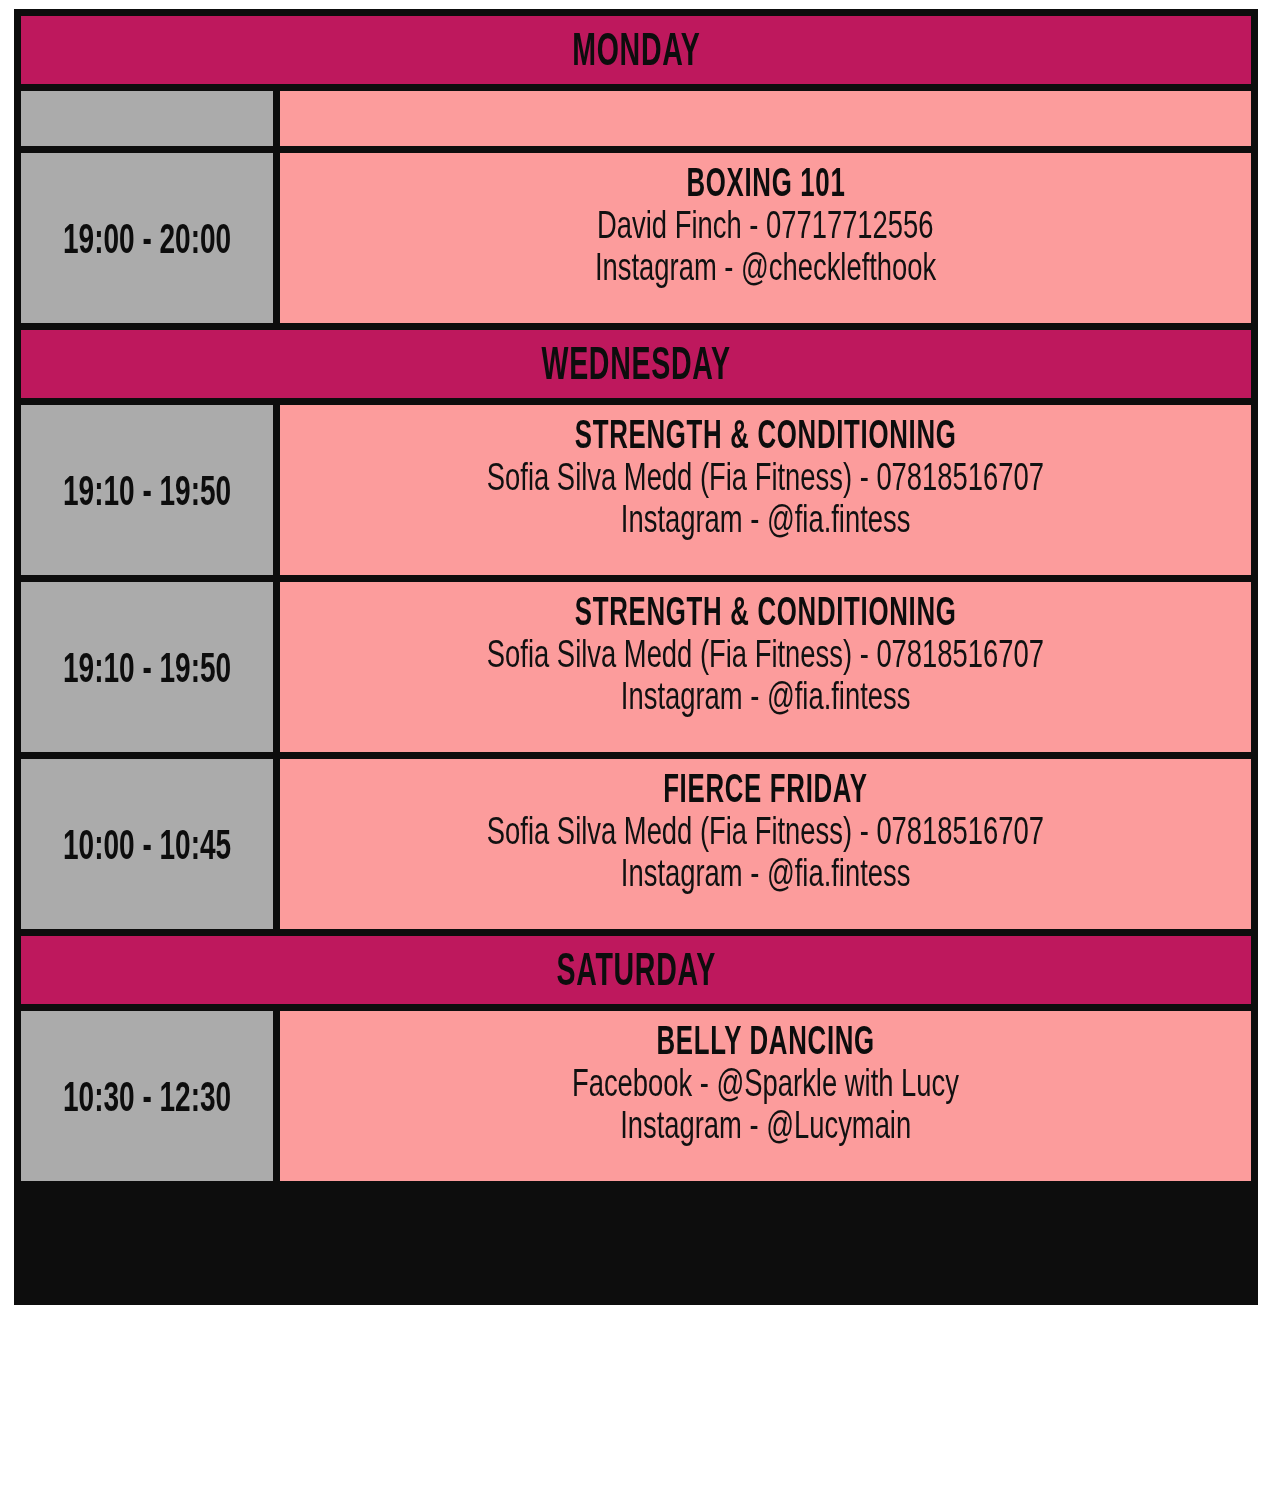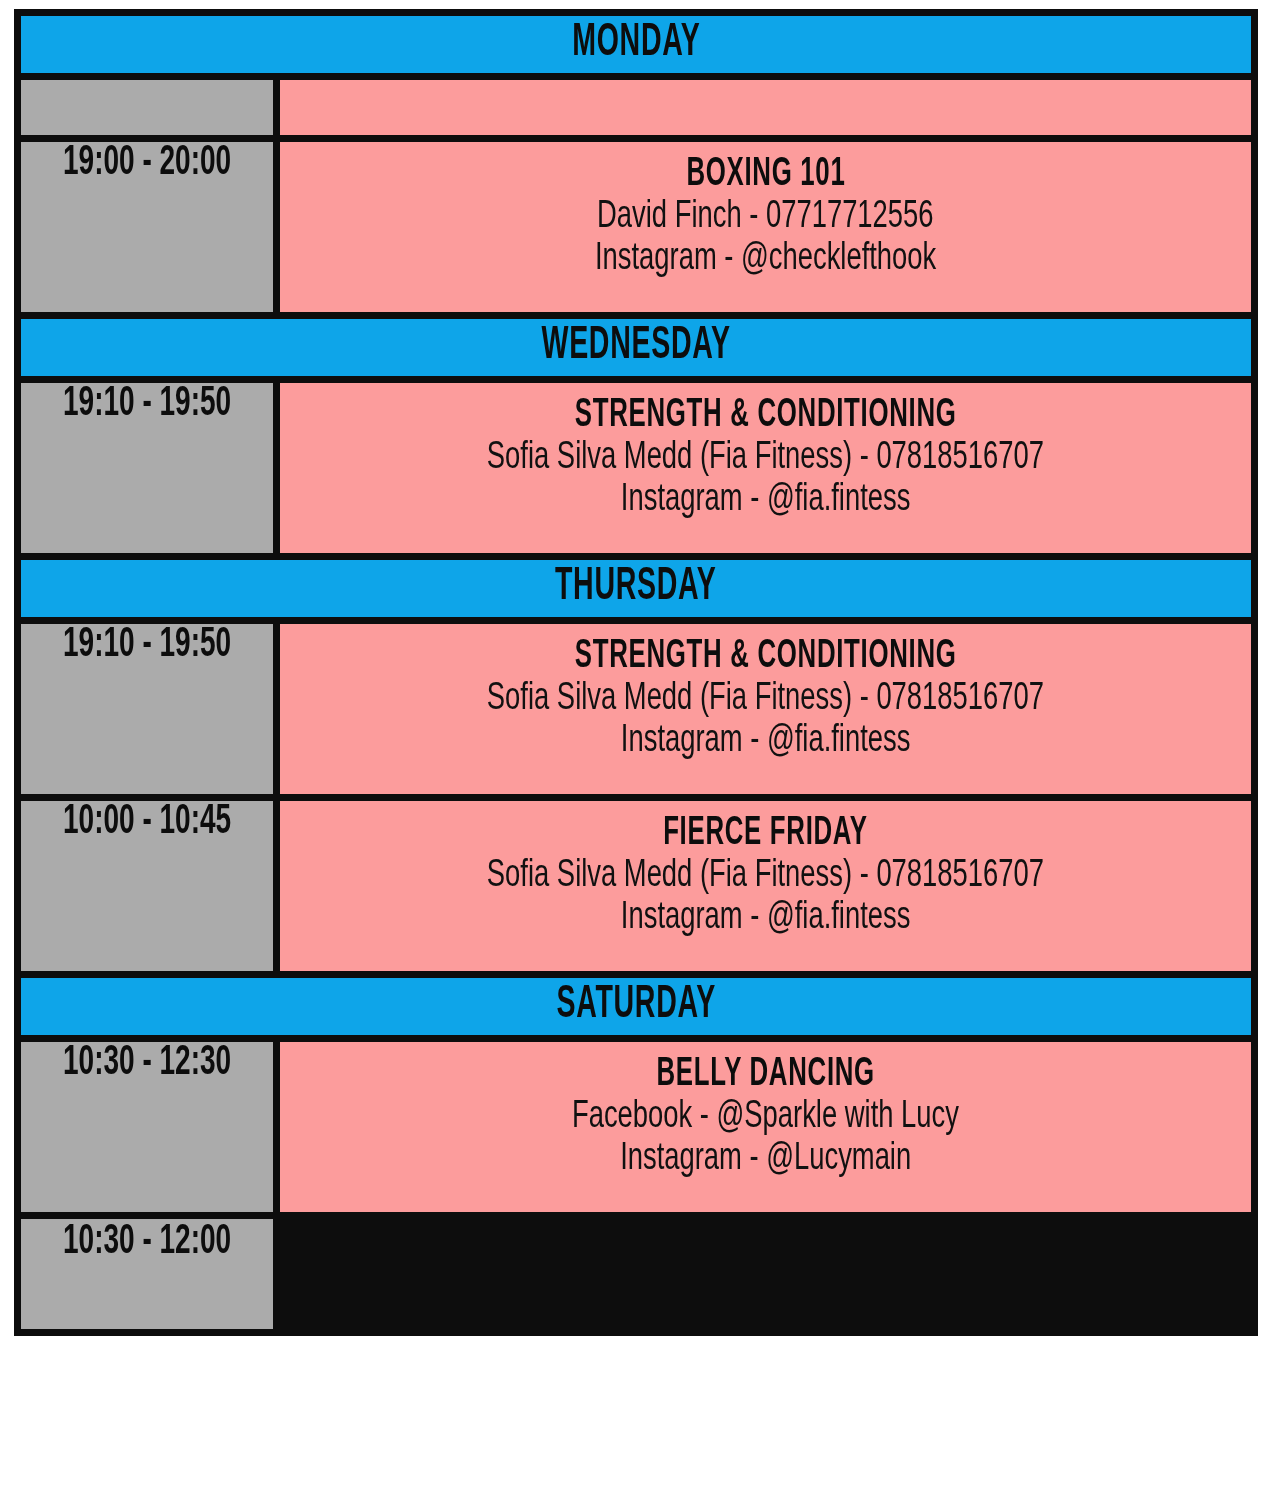--- a/index.html
+++ b/index.html
@@ -21,24 +21,24 @@
     top: 9px;
     width: 1244px;
     box-sizing: border-box;
     background: #0d0d0d;
     padding: 7px;
     display: flex;
     flex-direction: column;
     gap: 7px;
   }
   .day-header {
-    background: #0ea5e9;
-    height: 57px;
+    background: #be185d;
+    height: 68px;
     display: flex;
-    align-items: flex-start;
+    align-items: center;
     justify-content: center;
   }
   .hdr-text {
     display: inline-block;
     transform: scale(0.68, 1.08);
     transform-origin: 50% 50%;
     font-size: 42px;
     font-weight: 700;
     color: #0d0d0d;
     letter-spacing: 1px;
@@ -48,20 +48,21 @@
     display: grid;
     grid-template-columns: 252px 1fr;
     gap: 7px;
   }
   .day-row.h-empty   { height: 55px; }
   .day-row.h-full    { height: 170px; }
   .day-row.h-short   { height: 110px; }
   .time-cell {
     background: #ababab;
     display: flex;
+    align-items: center;
     justify-content: center;
   }
   .time-text {
     display: inline-block;
     transform: scale(0.70, 1.08);
     transform-origin: 50% 50%;
     font-size: 40px;
     font-weight: 700;
     color: #0d0d0d;
     white-space: nowrap;
@@ -128,23 +129,20 @@
       <div class="time-cell">
         <span class="time-text">19:10 - 19:50</span>
       </div>
       <div class="content-cell">
         <span class="class-title">STRENGTH &amp; CONDITIONING</span>
         <span class="class-detail">Sofia Silva Medd (Fia Fitness) - 07818516707</span>
         <span class="class-detail">Instagram - @fia.fintess</span>
       </div>
     </div>
 
-    <div class="day-header">
-      <span class="hdr-text">THURSDAY</span>
-    </div>
     <div class="day-row h-full">
       <div class="time-cell">
         <span class="time-text">19:10 - 19:50</span>
       </div>
       <div class="content-cell">
         <span class="class-title">STRENGTH &amp; CONDITIONING</span>
         <span class="class-detail">Sofia Silva Medd (Fia Fitness) - 07818516707</span>
         <span class="class-detail">Instagram - @fia.fintess</span>
       </div>
     </div>
@@ -168,19 +166,16 @@
         <span class="time-text">10:30 - 12:30</span>
       </div>
       <div class="content-cell">
         <span class="class-title">BELLY DANCING</span>
         <span class="class-detail">Facebook - @Sparkle with Lucy</span>
         <span class="class-detail">Instagram - @Lucymain</span>
       </div>
     </div>
 
     <div class="day-row h-short">
-      <div class="time-cell">
-        <span class="time-text">10:30 - 12:00</span>
-      </div>
     </div>
 
   </div>
 </div>
 
 </body></html>

